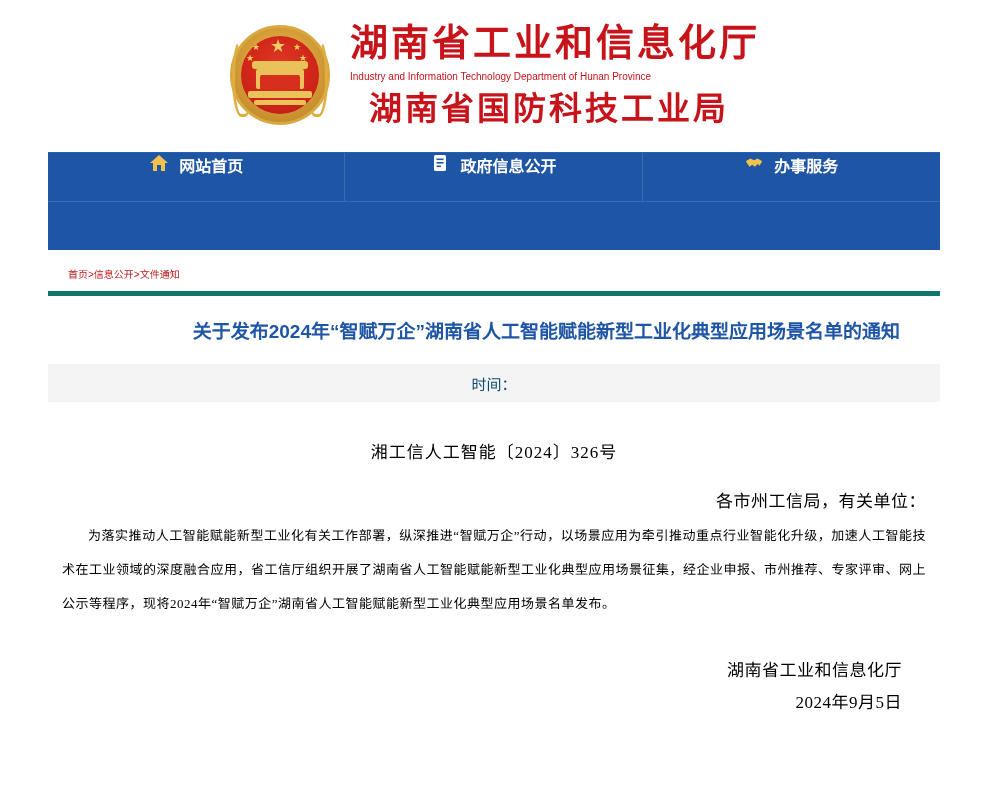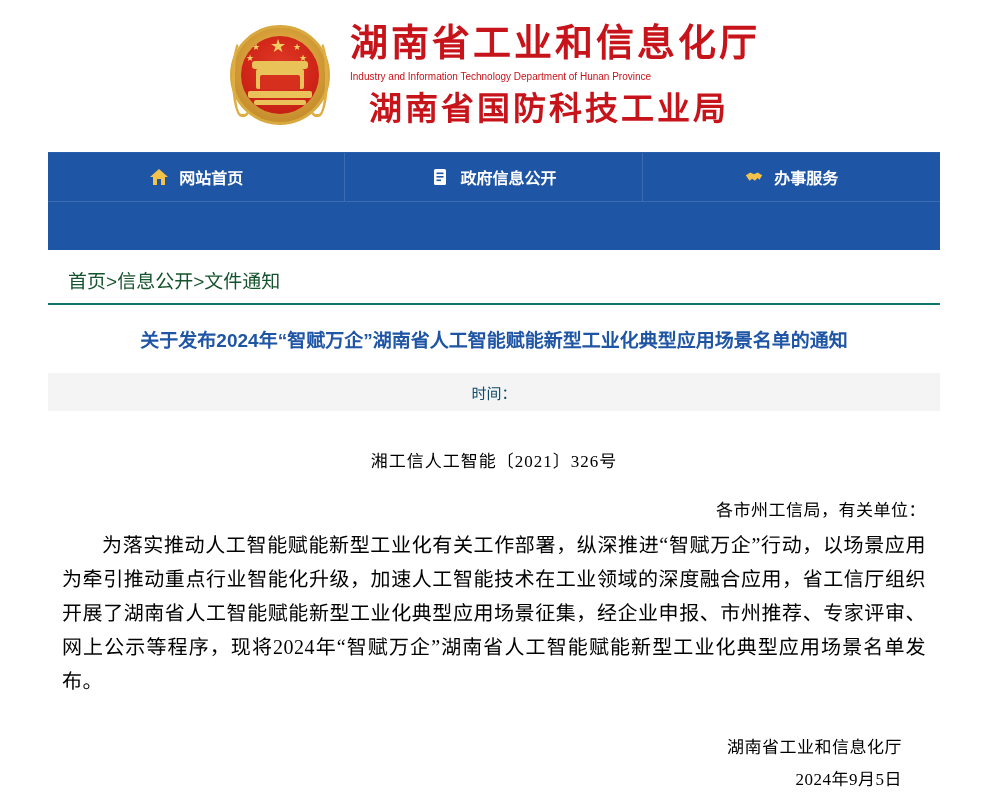--- a/index.html
+++ b/index.html
@@ -163,21 +163,21 @@
   }
   .nav-row {
     display: flex;
     height: 48px;
   }
   .nav-row.row1 .nav-item { flex: 1 1 33.33%; }
   .nav-row.row2 .nav-item { flex: 1 1 50%; }
   .nav-row.row1 { border-bottom: 1px solid #3a6cb4; }
   .nav-item {
     display: flex;
-    align-items: center;
+    align-items: flex-start;
     justify-content: center;
     gap: 10px;
     color: #ffffff;
     font-size: 16px;
     font-weight: bold;
     cursor: pointer;
     border-right: 1px solid #3a6cb4;
     box-sizing: border-box;
   }
   .nav-item:last-child { border-right: none; }
@@ -186,30 +186,30 @@
     display: inline-flex;
     align-items: center;
     justify-content: center;
   }
   .nav-ico svg { display: block; }
 
   
   .crumb {
     margin: 0 48px;
     padding: 16px 4px 10px 20px;
-    color: #14532d;
-    font-size: 19px;
-    border-bottom: 2px solid #0f766e;
+    color: #b91c1c;
+    font-size: 10px;
+    border-bottom: 5px solid #0f766e;
   }
 
   
   .art-title {
     margin: 0 48px;
     padding: 22px 40px 18px 40px;
-    text-align: center;
+    text-align: right;
     color: #1f55a5;
     font-size: 19px;
     font-weight: bold;
     line-height: 28px;
     font-family: "Liberation Sans", sans-serif;
   }
   .art-meta {
     margin: 0 48px;
     background: #f4f4f4;
     height: 38px;
@@ -232,21 +232,21 @@
     letter-spacing: 1px;
     margin-bottom: 22px;
   }
   .salutation {
     font-size: 17px;
     line-height: 34px;
     letter-spacing: 0.5px;
     text-align: right;
   }
   .para {
-    font-size: 20px;
+    font-size: 13px;
     line-height: 34px;
     text-indent: 2em;
     letter-spacing: 0.5px;
     text-align: justify;
   }
   .attach {
     font-size: 17px;
     line-height: 34px;
     text-indent: 2em;
     margin-top: 36px;
@@ -328,21 +328,21 @@
     <span>首页</span><span>&gt;</span><span>信息公开</span><span>&gt;</span><span>文件通知</span>
   </div>
 
   <h1 class="art-title">关于发布2024年“智赋万企”湖南省人工智能赋能新型工业化典型应用场景名单的通知</h1>
 
   <div class="art-meta">
     <span>时间：</span>
   </div>
 
   <div class="body">
-    <div class="doc-no">湘工信人工智能〔2021〕326号</div>
+    <div class="doc-no">湘工信人工智能〔2024〕326号</div>
     <div class="salutation">各市州工信局，有关单位：</div>
     <div class="para">为落实推动人工智能赋能新型工业化有关工作部署，纵深推进“智赋万企”行动，以场景应用为牵引推动重点行业智能化升级，加速人工智能技术在工业领域的深度融合应用，省工信厅组织开展了湖南省人工智能赋能新型工业化典型应用场景征集，经企业申报、市州推荐、专家评审、网上公示等程序，现将2024年“智赋万企”湖南省人工智能赋能新型工业化典型应用场景名单发布。</div>
     <div class="sign">
       <div>湖南省工业和信息化厅</div>
       <div>2024年9月5日</div>
     </div>
   </div>
 
 </div>
 

